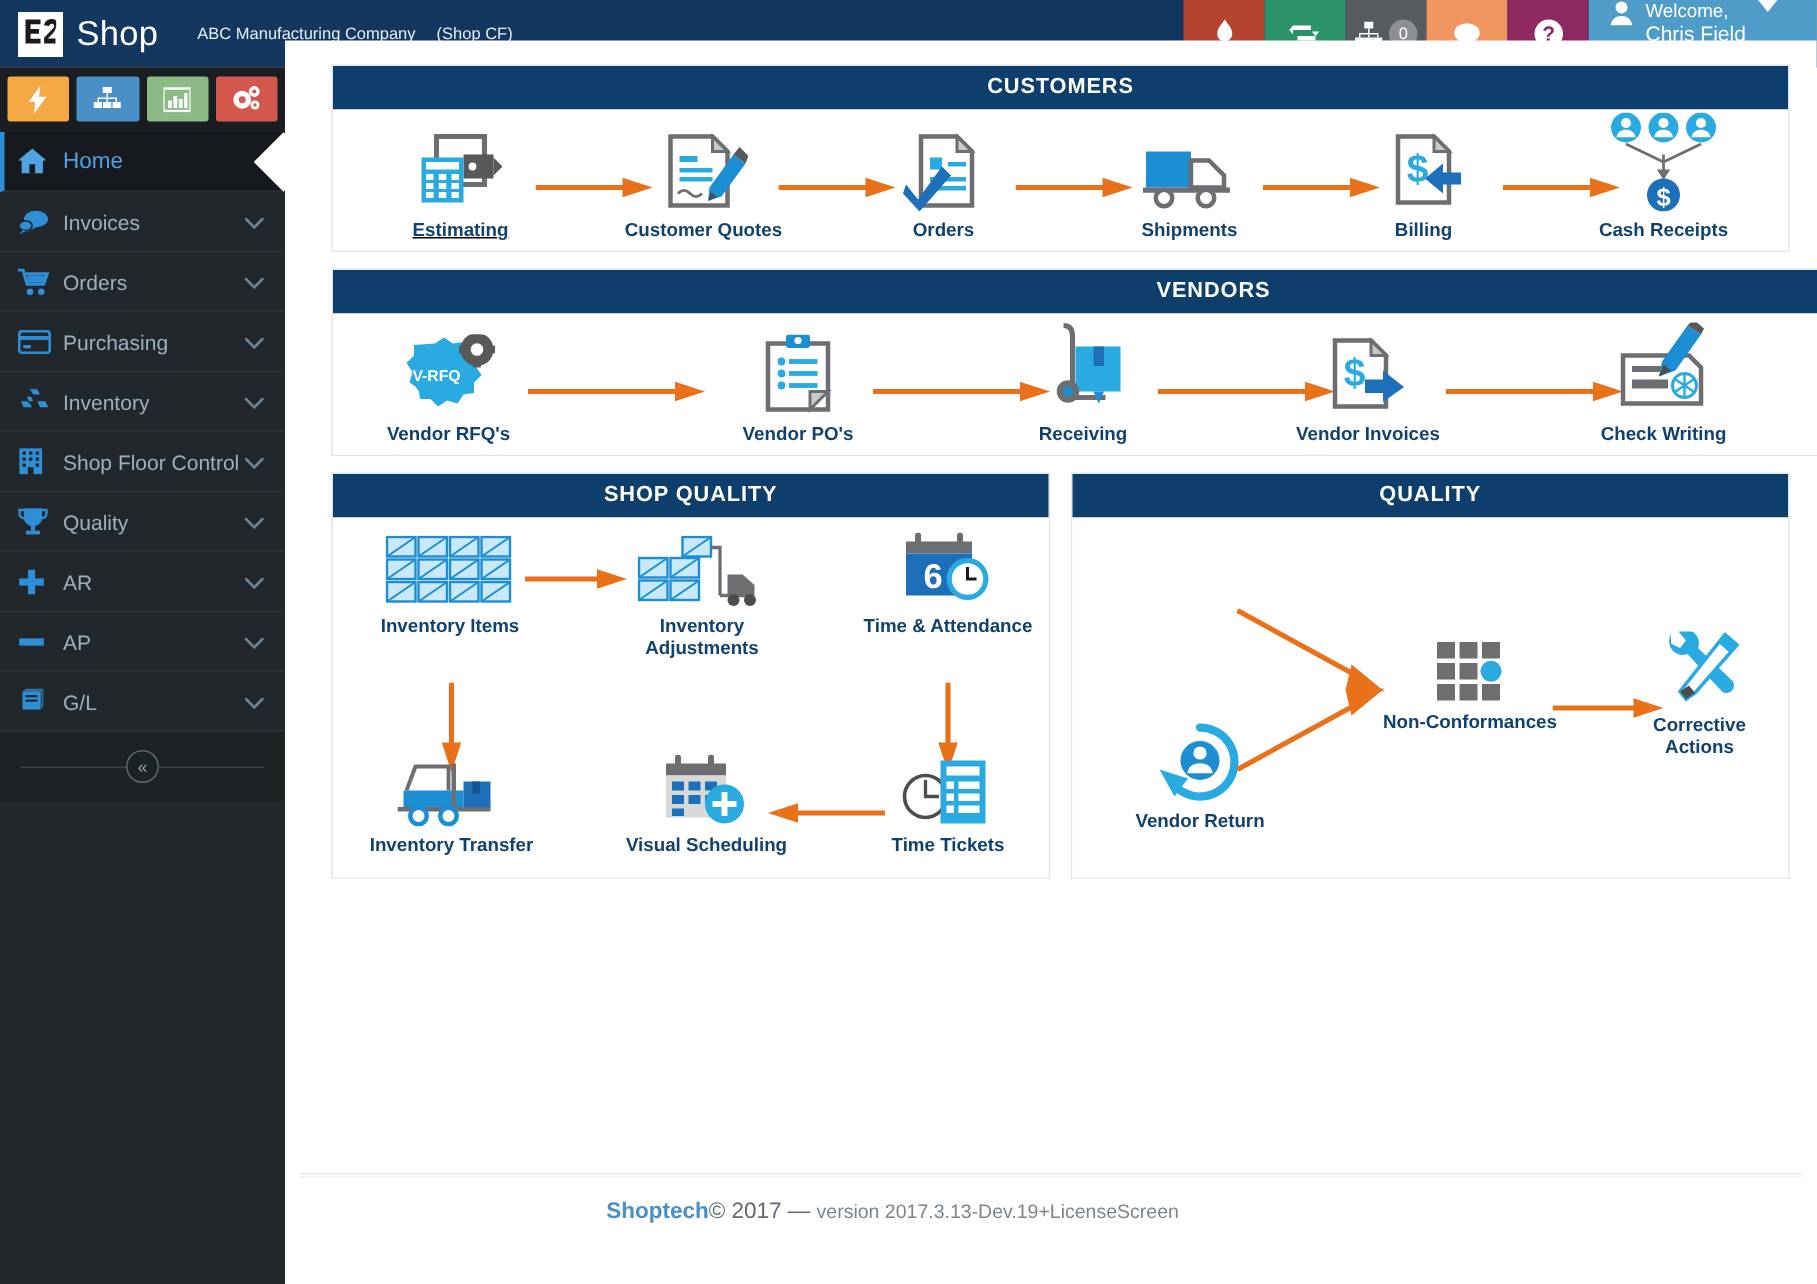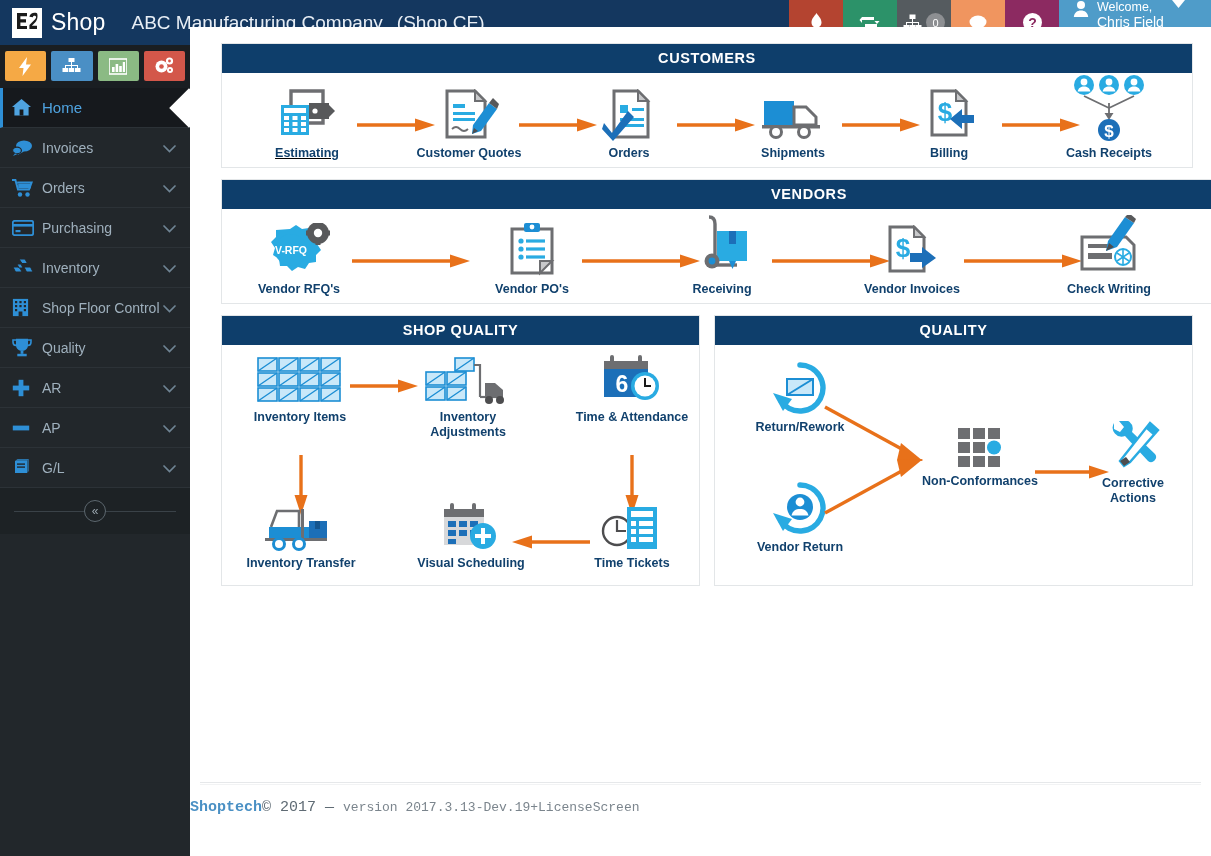--- a/index.html
+++ b/index.html
@@ -23,21 +23,21 @@
     width: 30px; height: 30px; background: #ffffff;
     display: flex; align-items: center; justify-content: center;
     position: relative;
   }
   #logo-box svg { display: block; }
   #brand-name {
     color: #ffffff; font-size: 23px; letter-spacing: .2px;
   }
   #company-block {
     display: flex; align-items: center; gap: 14px; padding-left: 26px;
-    color: #e8eef5; font-size: 19px;
+    color: #e8eef5; font-size: 11px;
   }
   #topbar-spacer { flex: 1; }
   .top-action {
     width: 54px; display: flex; align-items: center; justify-content: center;
     position: relative; color:#ffffff;
   }
   .top-action svg { display:block; }
   .badge-count {
     display:inline-flex; align-items:center; justify-content:center;
     min-width: 19px; height: 19px; padding: 0 5px;
@@ -142,21 +142,21 @@
   .arrow-h { position: absolute; }
   .arrow-h svg { display:block; }
 
   #footer-rule {
     position:absolute; left: 10px; right: 10px; top: 755px;
     border-top: 1px solid #e6e8ea; border-bottom: 1px solid #f2f3f4;
     height: 3px;
   }
   #footer-text {
     position: absolute; top: 772px; left: 0; width: 810px;
-    text-align: left; font-size: 15px; color: #5f6b74; font-family: Liberation Mono, monospace;
+    text-align: center; font-size: 15px; color: #5f6b74;
   }
   #footer-text .brand { color: #4a90c4; font-weight: bold; }
   #footer-text .ver { font-size: 13px; color: #7b858d; }
 </style>
 </head>
 <body>
 
 <div id="topbar">
   <div id="brand">
     <div id="logo-box">
@@ -878,31 +878,20 @@
             <div class="cap">Time Tickets</div>
           </div>
 
         </div>
       </div>
 
       <div class="panel" style="width:479px;">
         <div class="panel-head">QUALITY</div>
         <div class="panel-body" style="height:240px;">
 
-          <div class="node" style="left:20px; top:16px;">
-            <div class="glyph" style="height:54px;">
-              <svg width="58" height="54" viewBox="0 0 58 54">
-                <path d="M29 4 a23 23 0 1 1 -19 36" fill="none" stroke="#29abe2" stroke-width="5.5" stroke-linecap="round"></path>
-                <path d="M2 32 L12 50 L21 38z" fill="#29abe2"></path>
-                <rect x="16" y="18" width="26" height="16" fill="#c9e8f9" stroke="#1c8ed4" stroke-width="2"></rect>
-                <path d="M16 34 L42 18" stroke="#1c8ed4" stroke-width="2"></path>
-              </svg>
-            </div>
-            <div class="cap">Return/Rework</div>
-          </div>
 
           <div class="node" style="left:20px; top:136px;">
             <div class="glyph" style="height:54px;">
               <svg width="58" height="54" viewBox="0 0 58 54">
                 <path d="M29 4 a23 23 0 1 1 -19 36" fill="none" stroke="#29abe2" stroke-width="5.5" stroke-linecap="round"></path>
                 <path d="M2 32 L12 50 L21 38z" fill="#29abe2"></path>
                 <circle cx="29" cy="26" r="13" fill="#1c8ed4"></circle>
                 <circle cx="29" cy="21" r="4.4" fill="#ffffff"></circle>
                 <path d="M20.5 34.5c1-4.8 4.2-6.6 8.5-6.6s7.5 1.8 8.5 6.6z" fill="#ffffff"></path>
               </svg>

